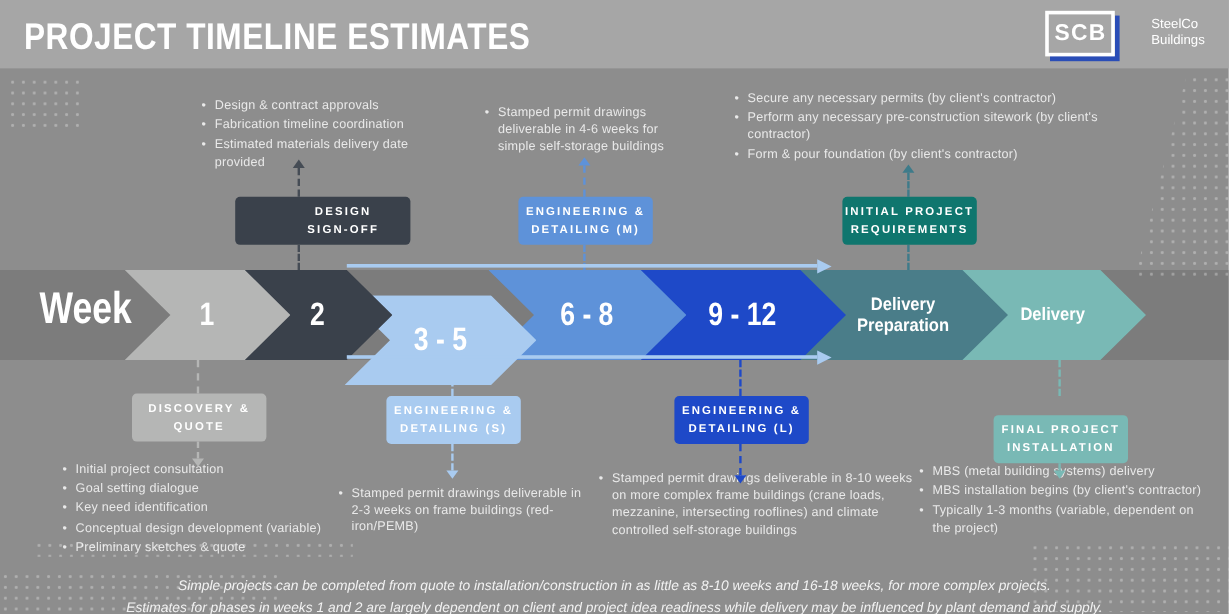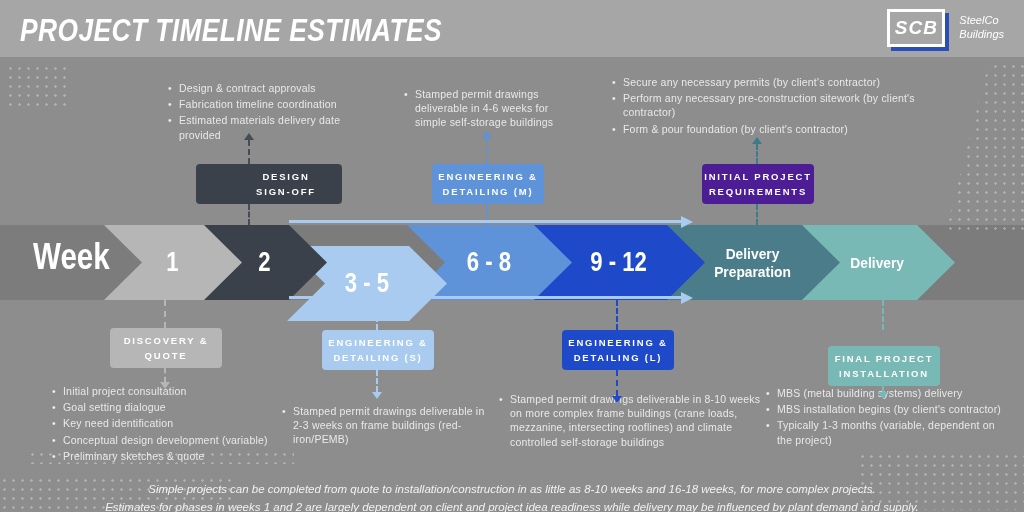--- a/index.html
+++ b/index.html
@@ -1,23 +1,23 @@
 <!DOCTYPE html>
 <html><head>
 <meta charset="utf-8">
 <style>
   html,body{margin:0;padding:0;}
   .stage{position:relative;width:1024px;height:512px;background:#8d8d8d;overflow:hidden;
          font-family:"Liberation Sans",sans-serif;}
 
   
-  .header{position:absolute;left:0;top:0;width:1024px;height:57px;background:#a6a6a6;font-style:italic;}
+  .header{position:absolute;left:0;top:0;width:1024px;height:57px;background:#a6a6a6;}
   .title{position:absolute;left:20px;top:13px;font-size:31px;font-weight:700;color:#fff;
          letter-spacing:.5px;white-space:nowrap;transform:scaleX(.85);transform-origin:left center;}
-  .logo-wrap{position:absolute;right:20px;top:9px;display:flex;gap:0;align-items:center;}
+  .logo-wrap{position:absolute;right:20px;top:9px;display:flex;gap:16px;align-items:center;}
   .logo-box{width:52px;height:32px;border:3px solid #fff;box-shadow:4px 4px 0 #2a4db7;
             display:flex;align-items:center;justify-content:center;color:#fff;font-weight:700;
             font-size:19px;letter-spacing:1px;}
   .logo-name{color:#fff;font-size:11px;line-height:1.25;margin-left:14px;}
 
   
   .band{position:absolute;left:0;top:225px;width:1024px;height:75px;background:#7c7c7c;}
   .week-label{position:absolute;left:33px;top:236px;font-size:37px;font-weight:700;color:#fff;
               transform:scaleX(.8);transform-origin:left center;}
   .chev{position:absolute;top:225px;height:75px;box-sizing:border-box;padding:0 38px;
@@ -160,21 +160,21 @@
   <div class="ah ah-down ahc-final" style="left:878px;top:392px;"></div>
 
   <div class="tag tag-design" style="background: rgb(58, 65, 75); padding-left: 34px;">
     <span>DESIGN</span>
     <span>SIGN-OFF</span>
   </div>
   <div class="tag tag-engm" style="background: rgb(94, 146, 217);">
     <span>ENGINEERING &amp;</span>
     <span>DETAILING (M)</span>
   </div>
-  <div class="tag tag-initial" style="background: #4c1d95;">
+  <div class="tag tag-initial" style="background: #0f766e;">
     <span>INITIAL PROJECT</span>
     <span>REQUIREMENTS</span>
   </div>
   <div class="tag tag-discovery" style="background: rgb(181, 182, 181);">
     <span>DISCOVERY &amp;</span>
     <span>QUOTE</span>
   </div>
   <div class="tag tag-engs" style="background: rgb(169, 203, 240);">
     <span>ENGINEERING &amp;</span>
     <span>DETAILING (S)</span>

